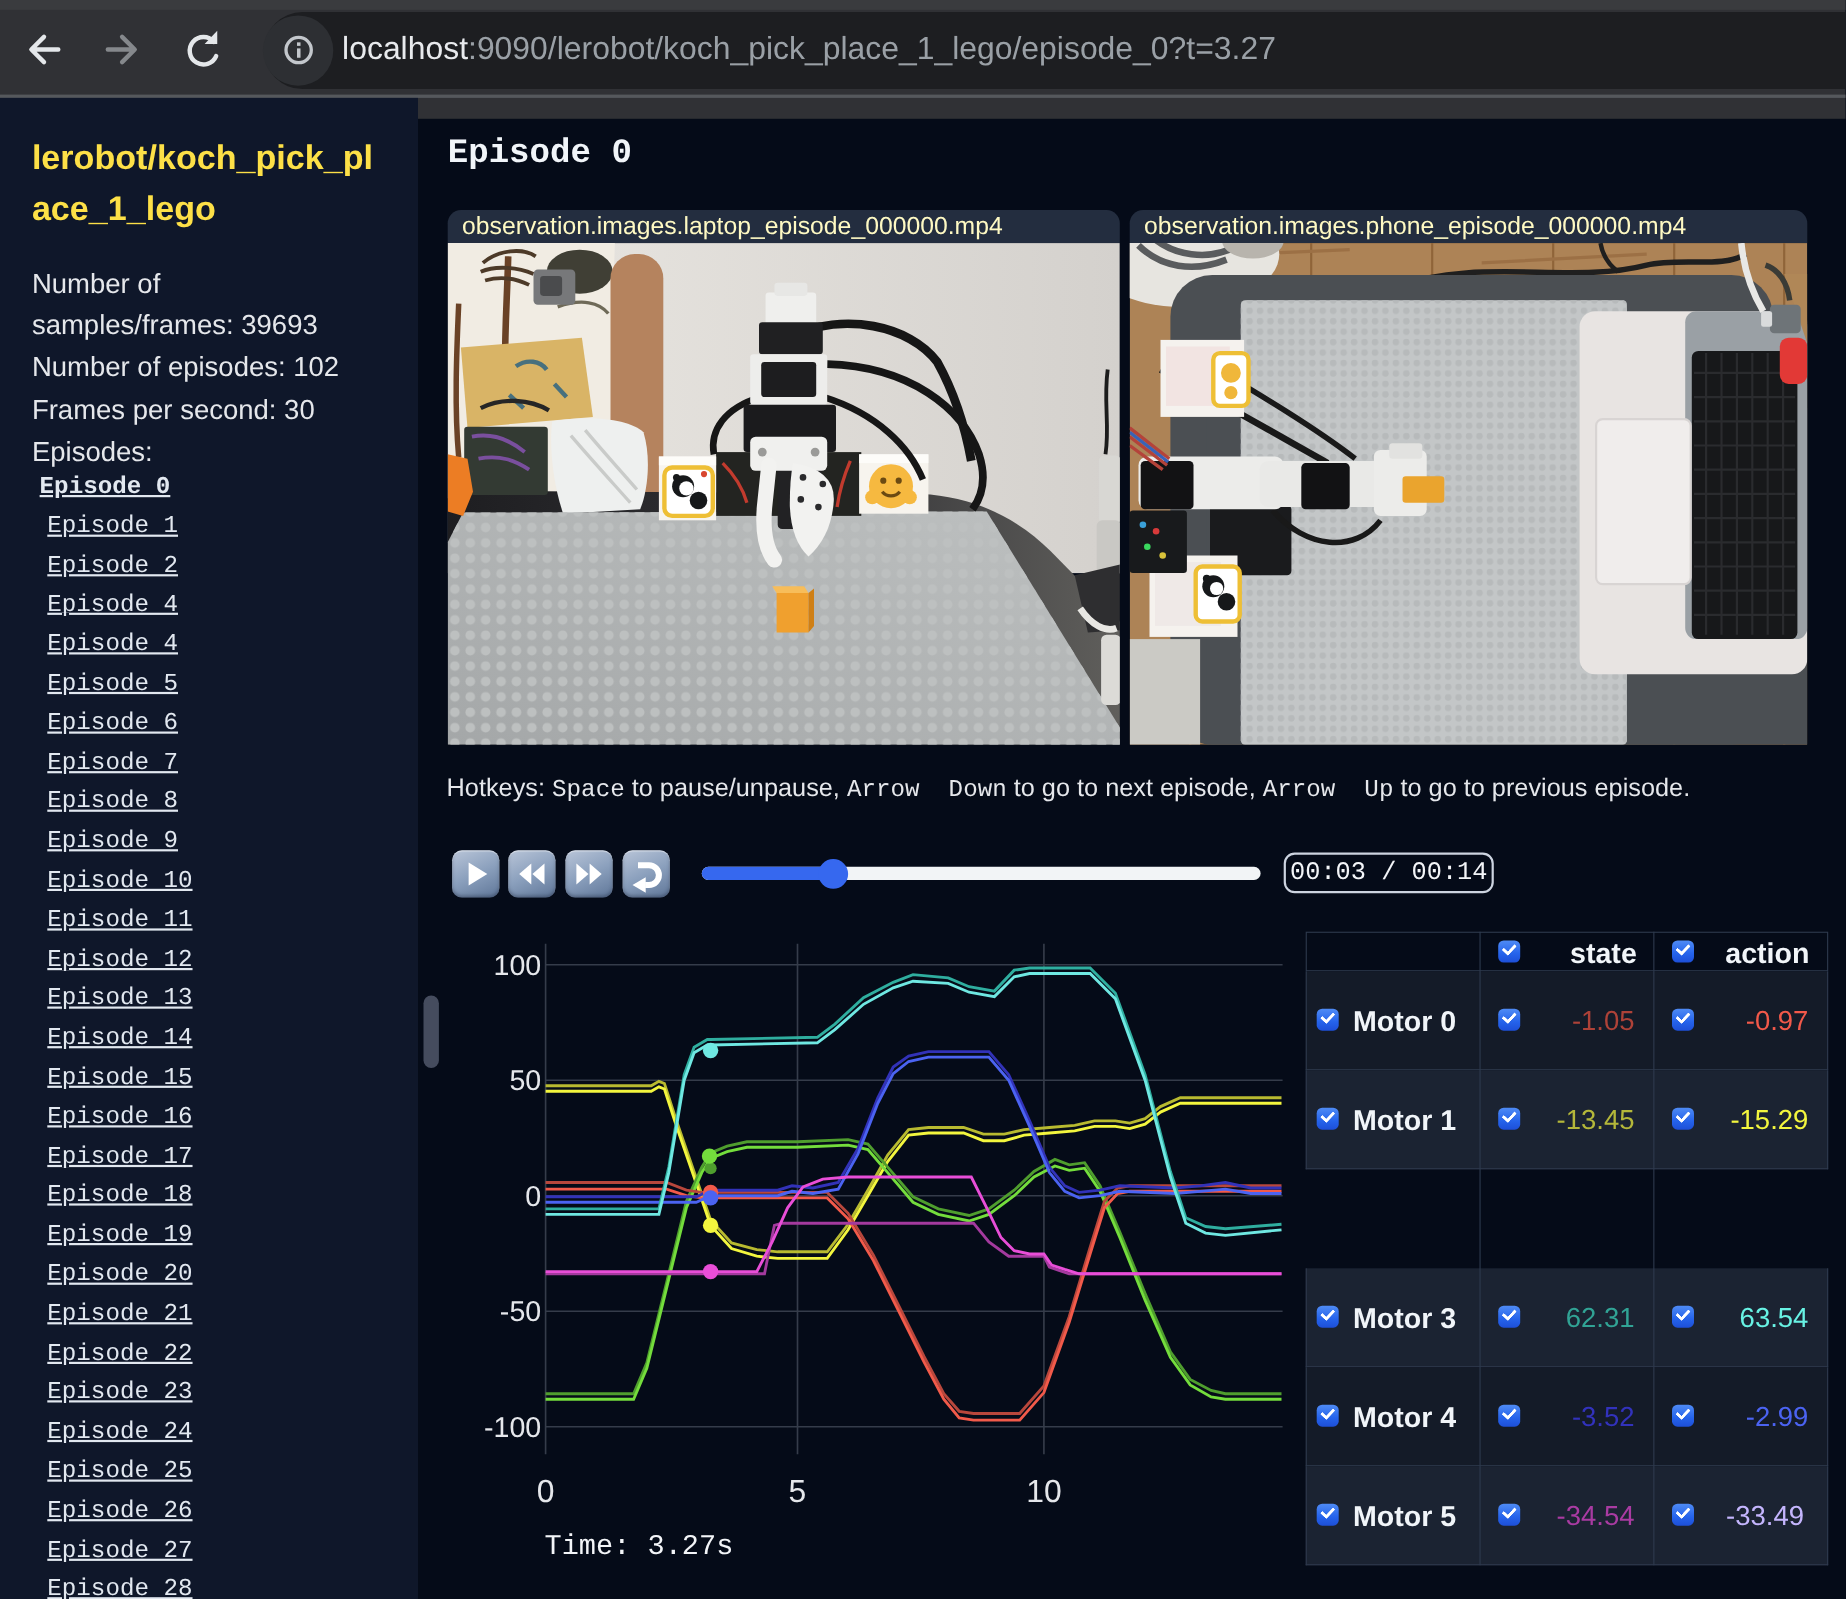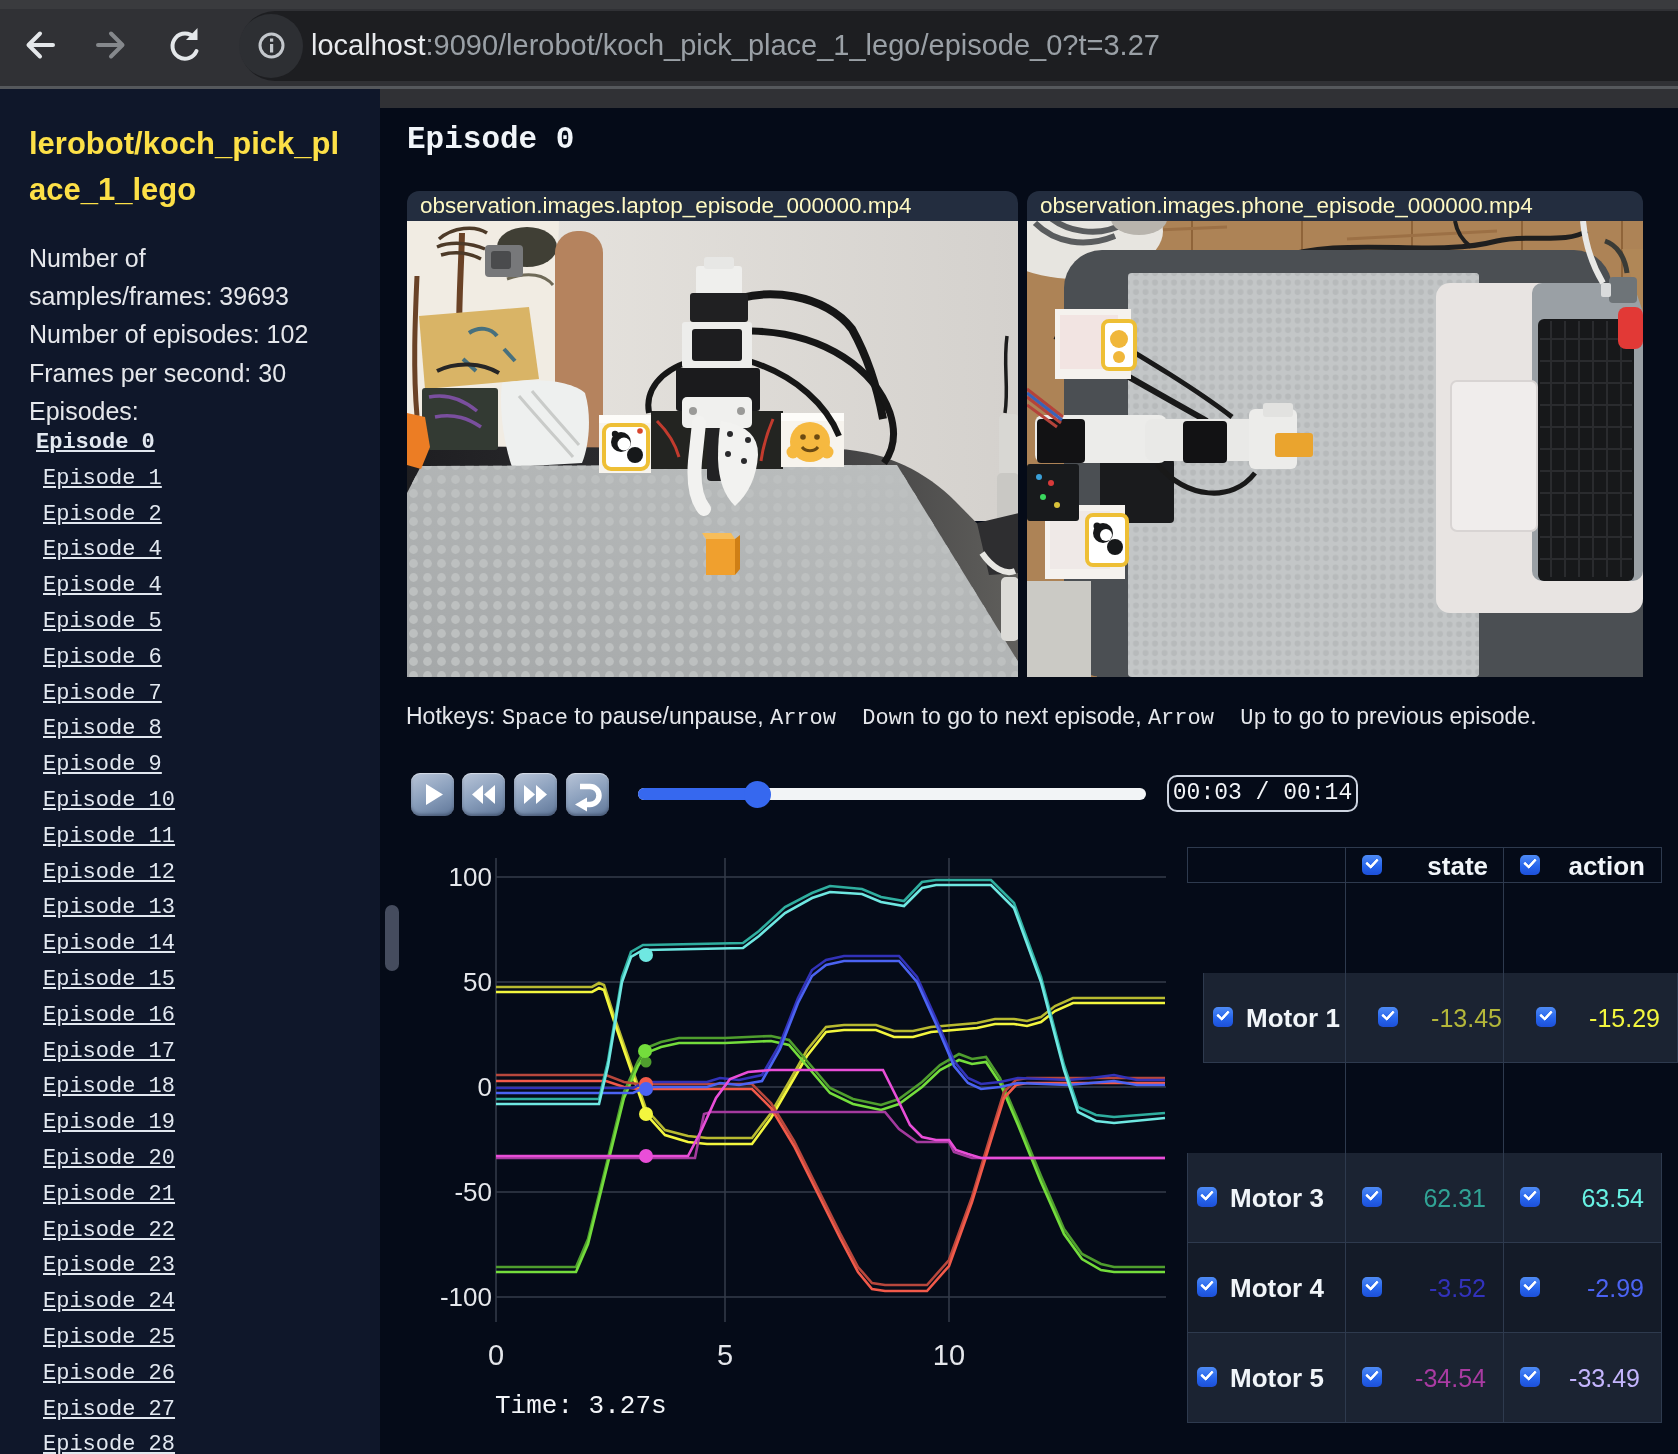--- a/index.html
+++ b/index.html
@@ -359,21 +359,29 @@
     <text x="495" y="1413" font-size="26" font-family="Liberation Mono, monospace" fill="#f3f5f8">Time: 3.27s</text>
   </svg>
 
   <div id="mtable">
   <div class="abs" style="left:0;top:0;width:475px;height:36px;border:1px solid #2e3a4e;box-sizing:border-box;">
     <span class="cb" style="position:absolute;left:174px;top:7px"></span>
     <span style="position:absolute;right:173px;top:3px;font-weight:bold;font-size:26px;color:#f1f5f9;">state</span>
     <span class="cb" style="position:absolute;left:332px;top:7px"></span>
     <span style="position:absolute;right:16px;top:3px;font-weight:bold;font-size:26px;color:#f1f5f9;margin-left:18px;">action</span>
   </div>
-  <div class="abs" style="left:16px;top:126px;width:475px;height:90px;background:#1b2332;border:1px solid #2e3a4e;border-top:none;box-sizing:border-box;">
+  <div class="abs" style="left:0;top:36px;width:475px;height:90px;background:#141b28;border:1px solid #2e3a4e;border-top:none;box-sizing:border-box;">
+    <span class="cb" style="position:absolute;left:9px;top:34px"></span>
+    <span class="mlabel" style="position:absolute;left:42px;top:30px">Motor 0</span>
+    <span class="cb" style="position:absolute;left:174px;top:34px"></span>
+    <span class="val" style="position:absolute;right:175px;top:31px;color:#ae4238">-1.05</span>
+    <span class="cb" style="position:absolute;left:332px;top:34px"></span>
+    <span class="val" style="position:absolute;right:17px;top:31px;color:#f2594a">-0.97</span>
+  </div>
+  <div class="abs" style="left:0;top:126px;width:475px;height:90px;background:#1b2332;border:1px solid #2e3a4e;border-top:none;box-sizing:border-box;">
     <span class="cb" style="position:absolute;left:9px;top:34px"></span>
     <span class="mlabel" style="position:absolute;left:42px;top:30px">Motor 1</span>
     <span class="cb" style="position:absolute;left:174px;top:34px"></span>
     <span class="val" style="position:absolute;right:175px;top:31px;color:#b4b73a">-13.45</span>
     <span class="cb" style="position:absolute;left:332px;top:34px"></span>
     <span class="val" style="position:absolute;right:17px;top:31px;color:#f3f63e">-15.29</span>
   </div>
   <div class="abs" style="left:0;top:306px;width:475px;height:90px;background:#1b2332;border:1px solid #2e3a4e;border-top:none;box-sizing:border-box;">
     <span class="cb" style="position:absolute;left:9px;top:34px"></span>
     <span class="mlabel" style="position:absolute;left:42px;top:30px">Motor 3</span>

